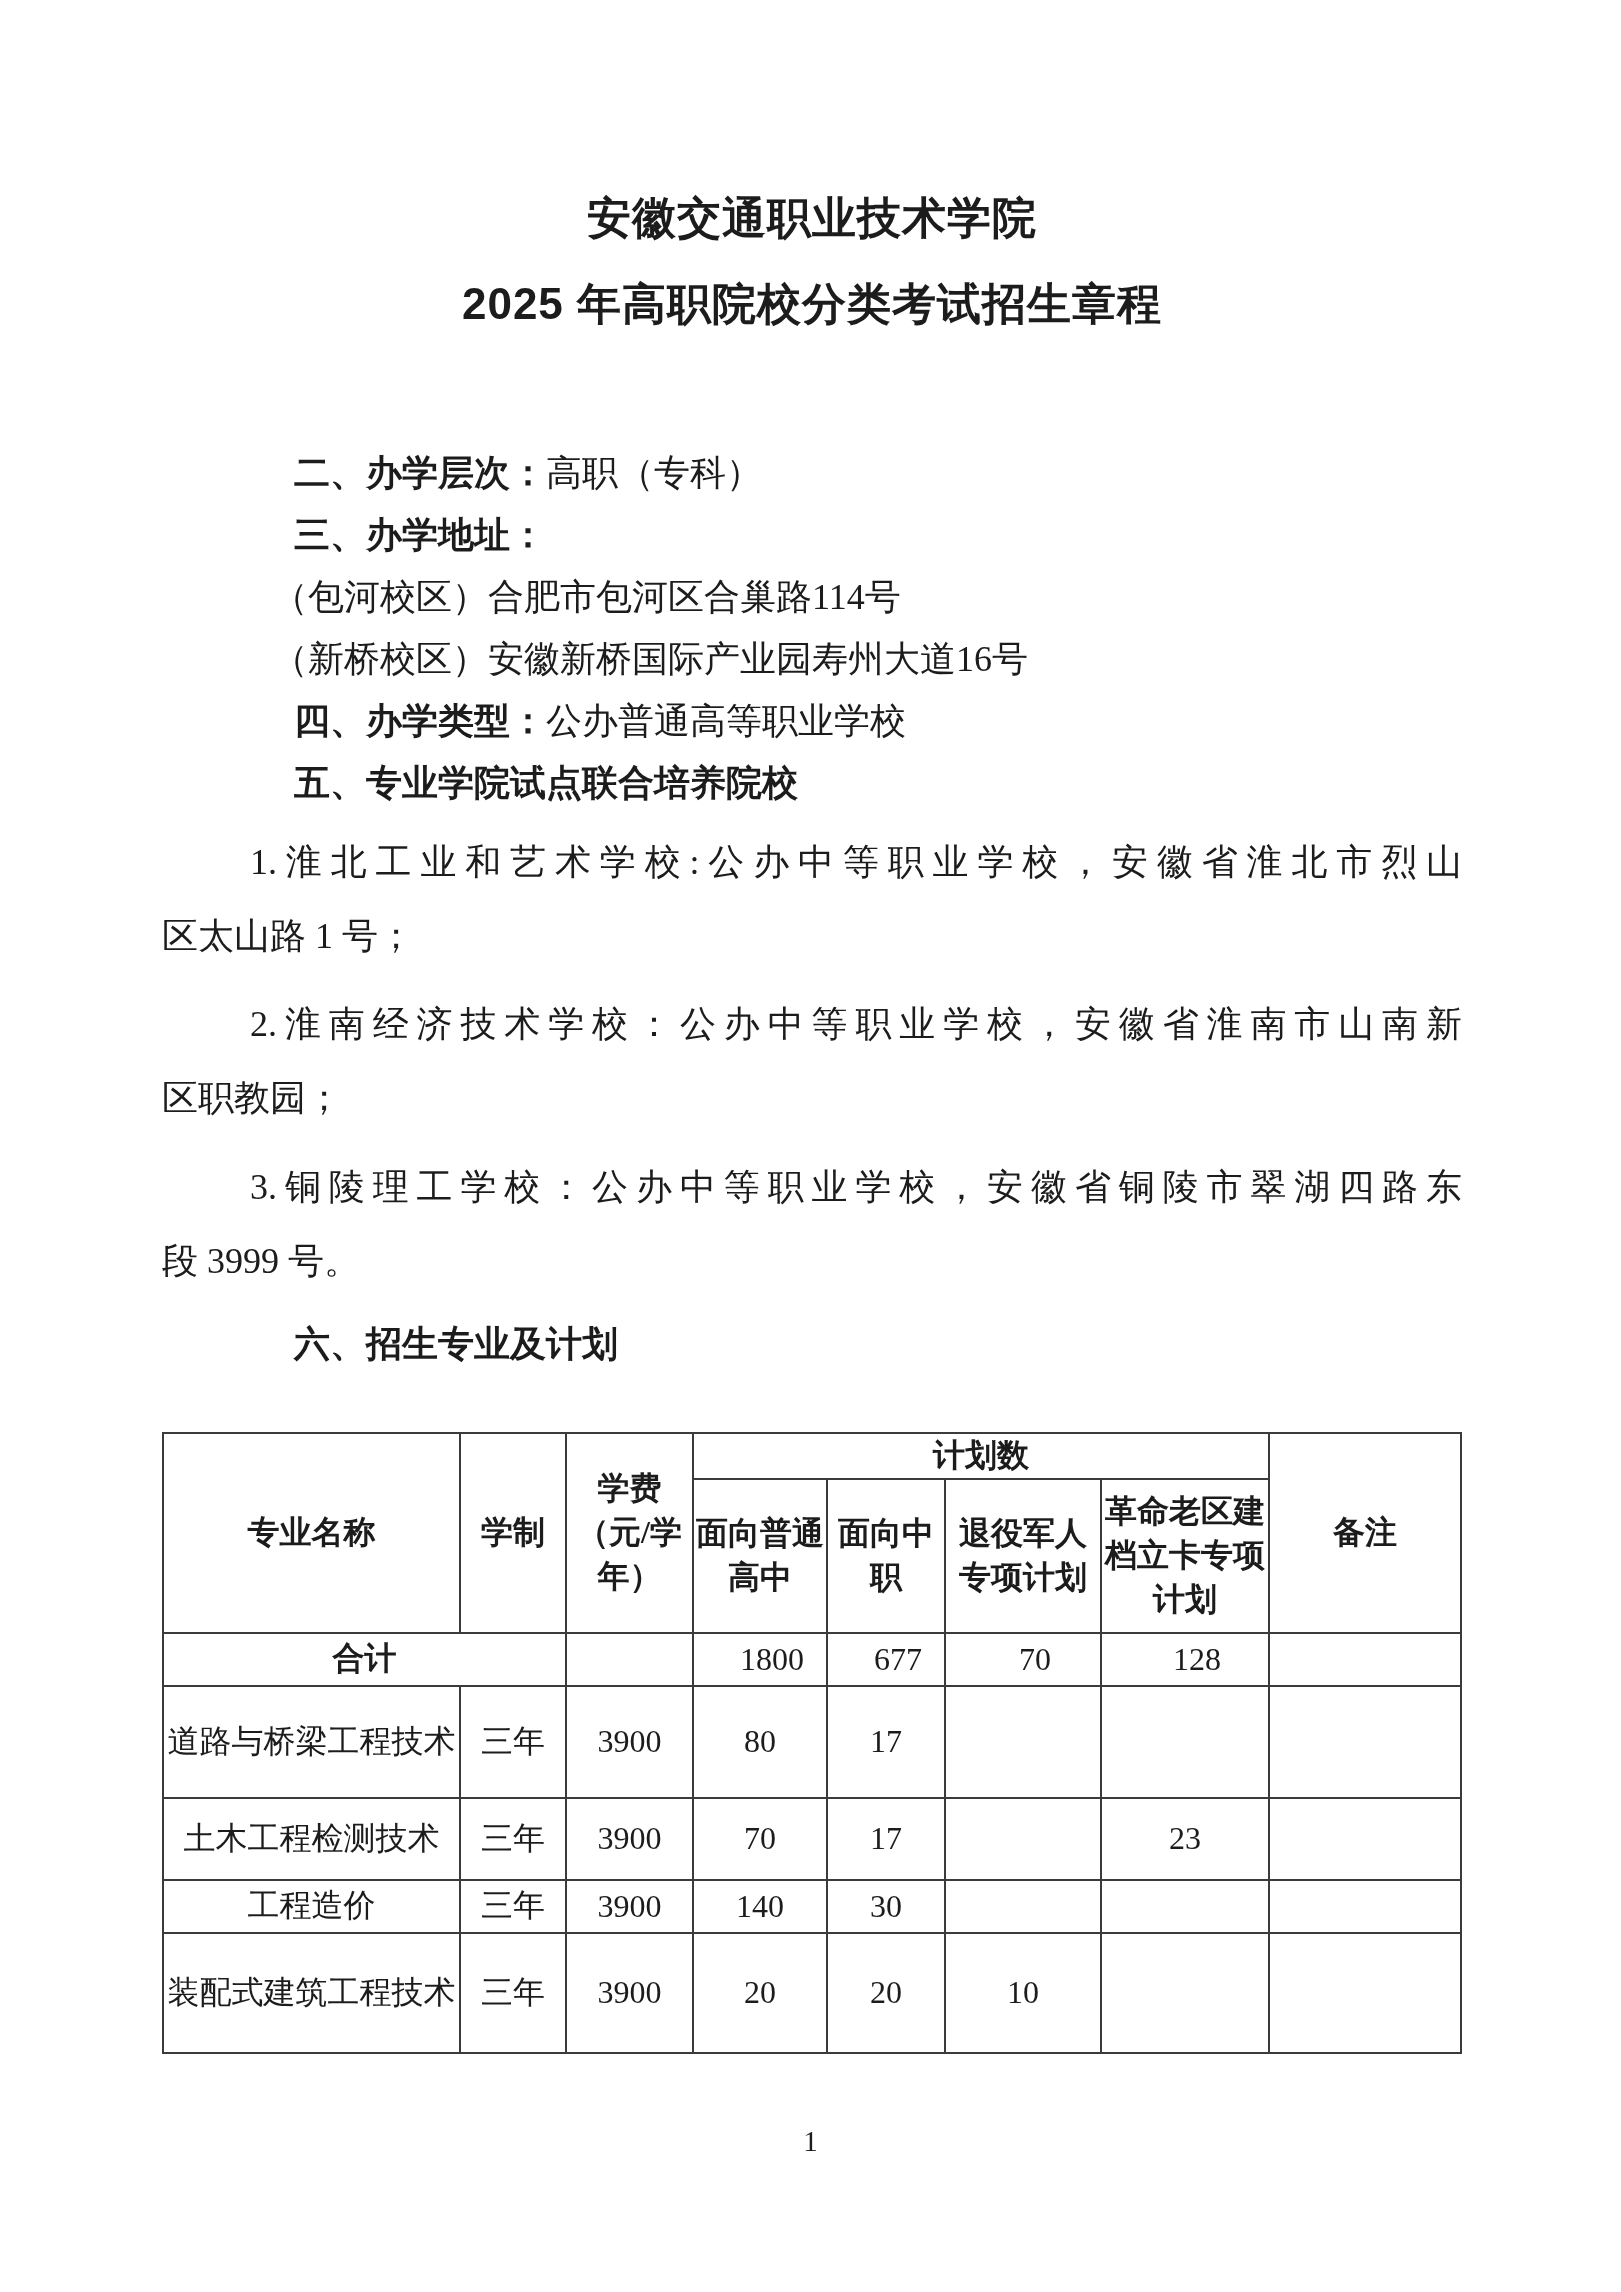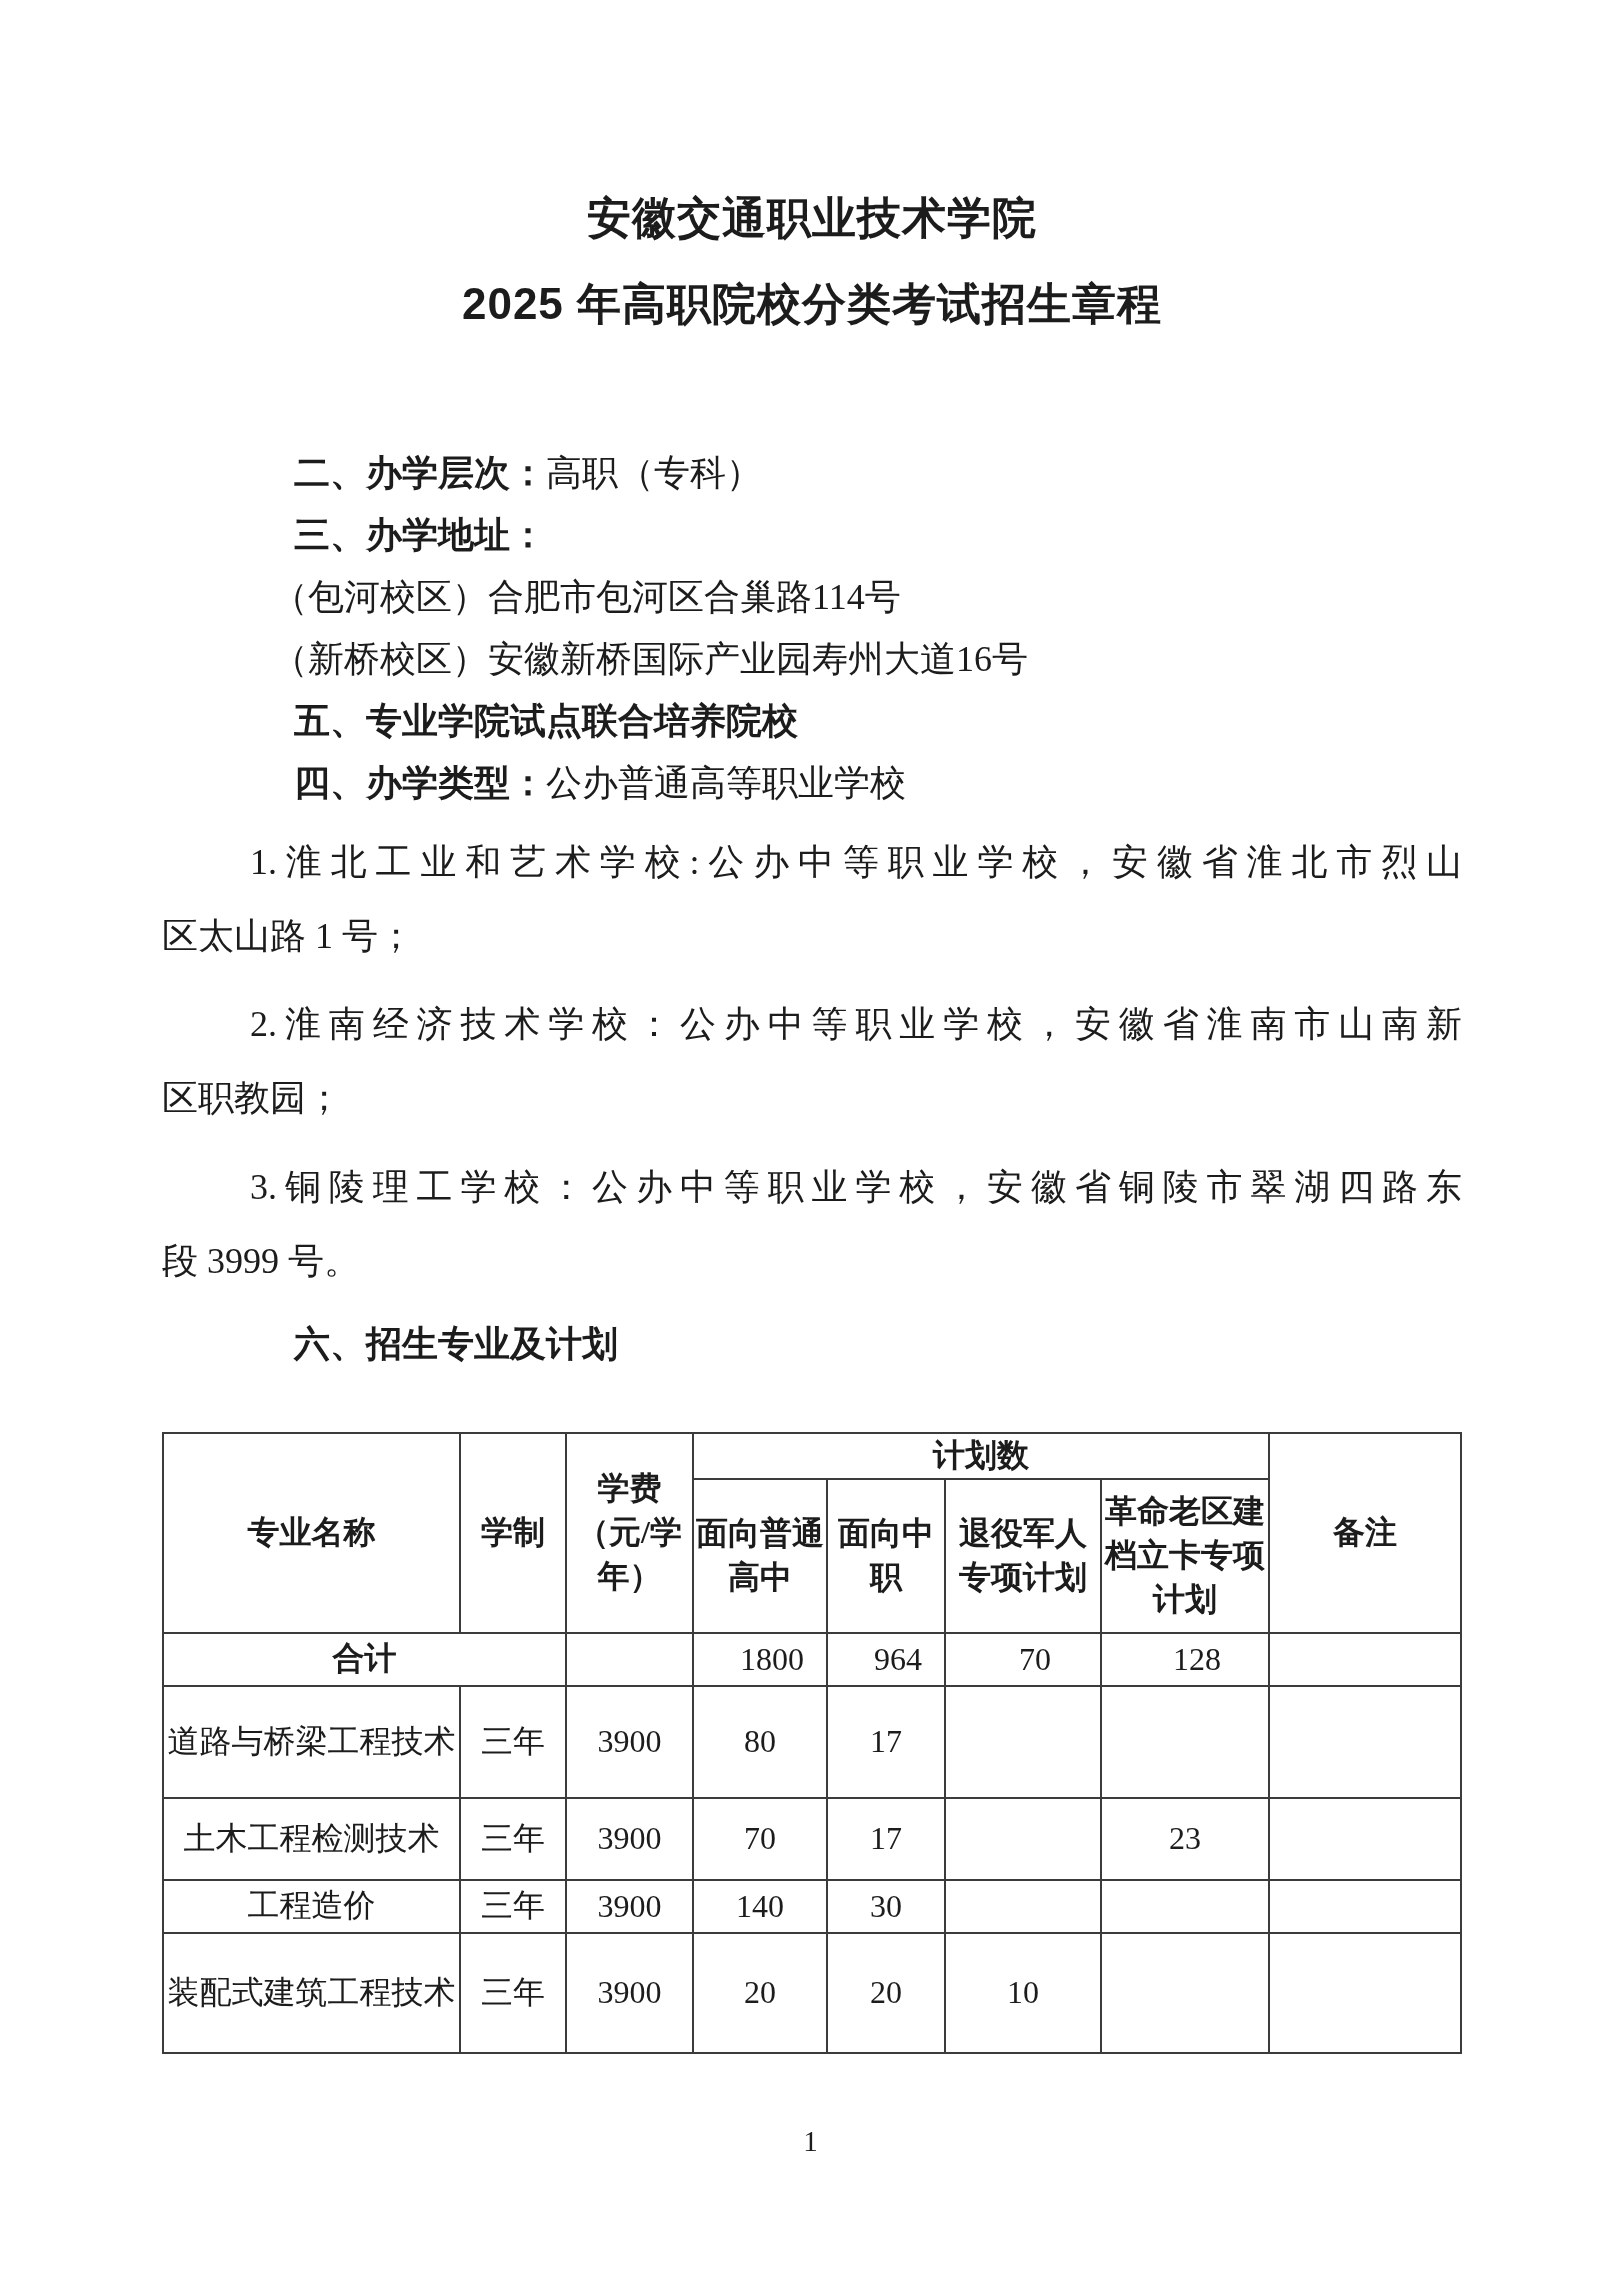--- a/index.html
+++ b/index.html
@@ -122,25 +122,25 @@
       </div>
 
       <div class="h-line">
         <span class="h-label">三、办学地址：</span>
       </div>
 
       <div class="addr-line">（包河校区）合肥市包河区合巢路114号</div>
       <div class="addr-line">（新桥校区）安徽新桥国际产业园寿州大道16号</div>
 
       <div class="h-line">
+        <span class="h-label">四、办学类型：</span><span class="h-value">公办普通高等职业学校</span>
+      </div>
+
+      <div class="h-line">
         <span class="h-label">五、专业学院试点联合培养院校</span>
-      </div>
-
-      <div class="h-line">
-        <span class="h-label">四、办学类型：</span><span class="h-value">公办普通高等职业学校</span>
       </div>
 
       <div class="para">
         <div class="p-line1">1.淮北工业和艺术学校:公办中等职业学校，安徽省淮北市烈山</div>
         <div class="p-line2">区太山路 1 号；</div>
       </div>
 
       <div class="para">
         <div class="p-line1">2.淮南经济技术学校：公办中等职业学校，安徽省淮南市山南新</div>
         <div class="p-line2">区职教园；</div>
@@ -177,21 +177,21 @@
         <tr class="row-subhead">
           <th class="hdr reg-cell">面向普通高中</th>
           <th class="hdr reg-cell">面向中职</th>
           <th class="hdr vet-cell">退役军人专项计划</th>
           <th class="hdr old-cell">革命老区建档立卡专项计划</th>
         </tr>
         <tr class="row-total">
           <td colspan="2">合计</td>
           <td class="num"></td>
           <td class="num">1800</td>
-          <td class="num">964</td>
+          <td class="num">677</td>
           <td class="num">70</td>
           <td class="num">128</td>
           <td class="num"></td>
         </tr>
         <tr class="row-tall1">
           <td class="major-cell">道路与桥梁工程技术</td>
           <td>三年</td>
           <td>3900</td>
           <td>80</td>
           <td>17</td>

